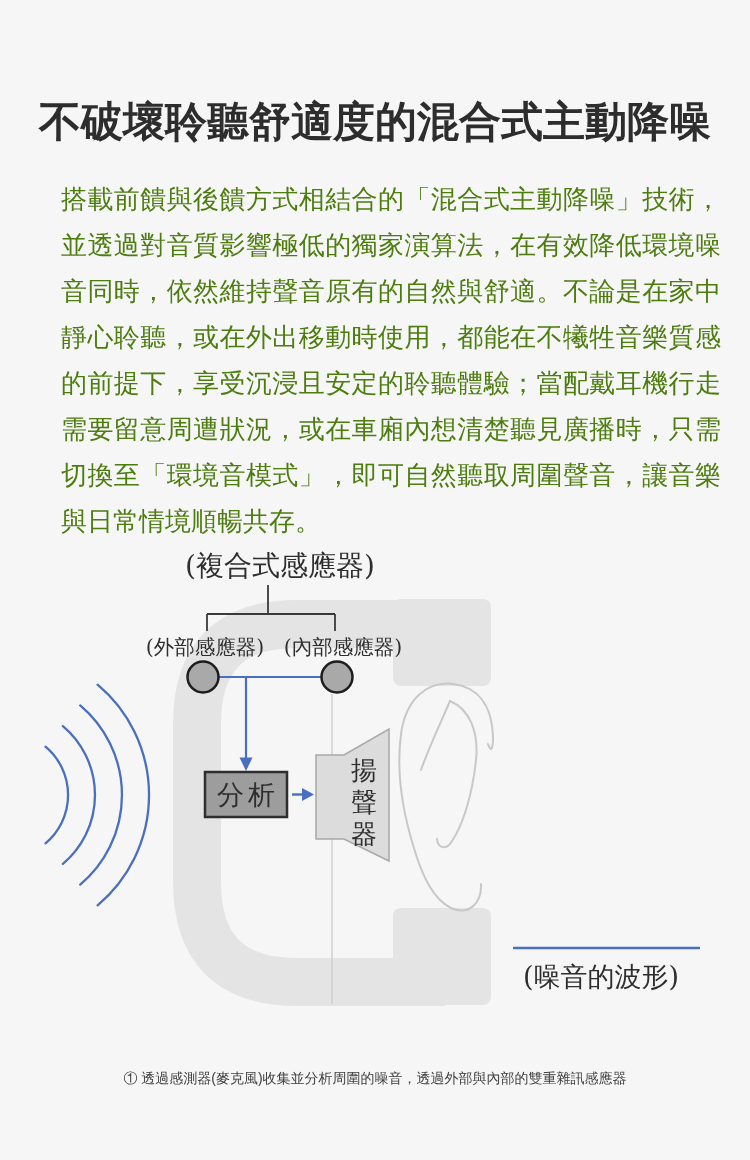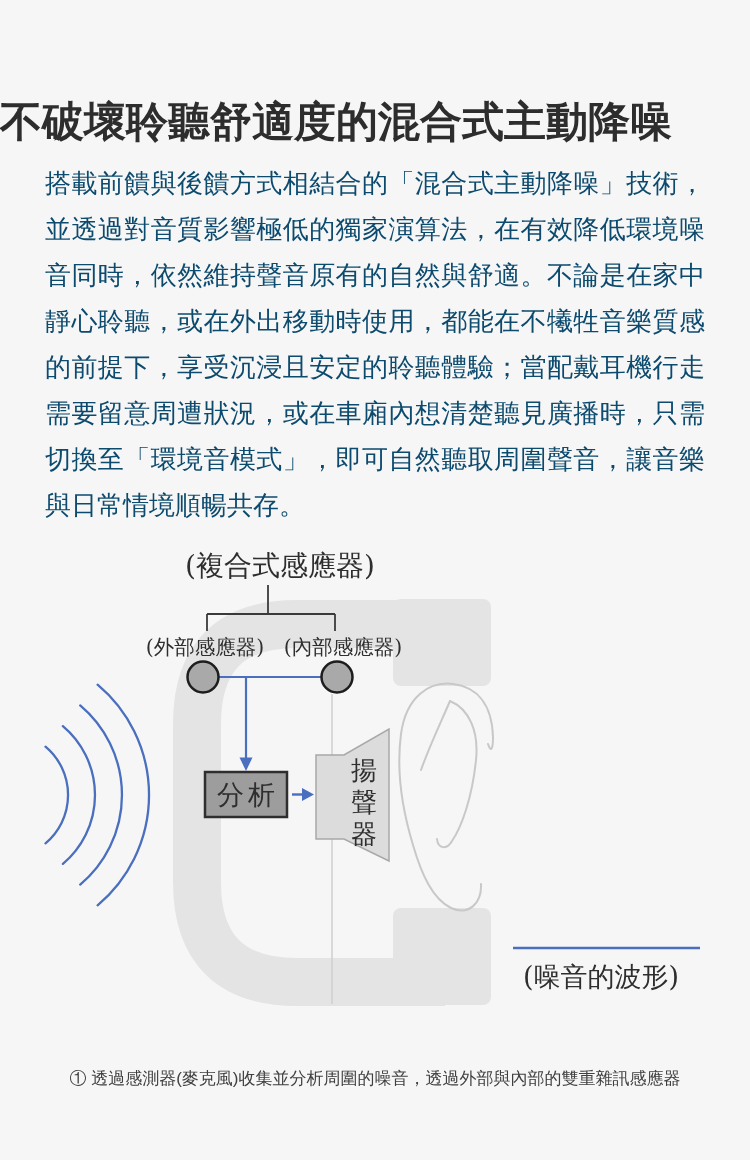--- a/index.html
+++ b/index.html
@@ -5,47 +5,47 @@
   html, body { margin: 0; padding: 0; }
   body {
     width: 750px; height: 1160px;
     background: #f6f6f6;
     position: relative;
     font-family: "Liberation Sans", sans-serif;
     overflow: hidden;
   }
   .page-title {
     position: absolute; top: 66px; left: 0; width: 750px;
-    text-align: left;
+    text-align: center;
     font-family: "DejaVu Serif", serif;
     font-weight: bold;
     font-size: 42px;
     letter-spacing: 0px;
     color: #2d2d2d;
   }
   .body-text {
     position: absolute; top: 160px; left: 45px; width: 660px;
     font-size: 26px;
     line-height: 46px;
-    color: #0c4a6e;
+    color: #4d7c0f;
     text-align: justify;
-    margin: 0;
+    margin: 16px;
   }
   .diagram-svg {
     position: absolute; top: 540px; left: 0;
     width: 750px; height: 480px;
   }
   .svg-label {
     font-family: "DejaVu Serif", serif;
     fill: #2e2e2e;
   }
   .footnote {
     position: absolute; top: 1064px; left: 0; width: 750px;
     text-align: center;
-    font-size: 17px;
+    font-size: 14px;
     line-height: 29px;
     color: #404040;
   }
 </style>
 </head>
 <body>
 
 <h1 class="page-title">不破壞聆聽舒適度的混合式主動降噪</h1>
 
 <p class="body-text">搭載前饋與後饋方式相結合的「混合式主動降噪」技術，並透過對音質影響極低的獨家演算法，在有效降低環境噪音同時，依然維持聲音原有的自然與舒適。不論是在家中靜心聆聽，或在外出移動時使用，都能在不犧牲音樂質感的前提下，享受沉浸且安定的聆聽體驗；當配戴耳機行走需要留意周遭狀況，或在車廂內想清楚聽見廣播時，只需切換至「環境音模式」，即可自然聽取周圍聲音，讓音樂與日常情境順暢共存。</p>

